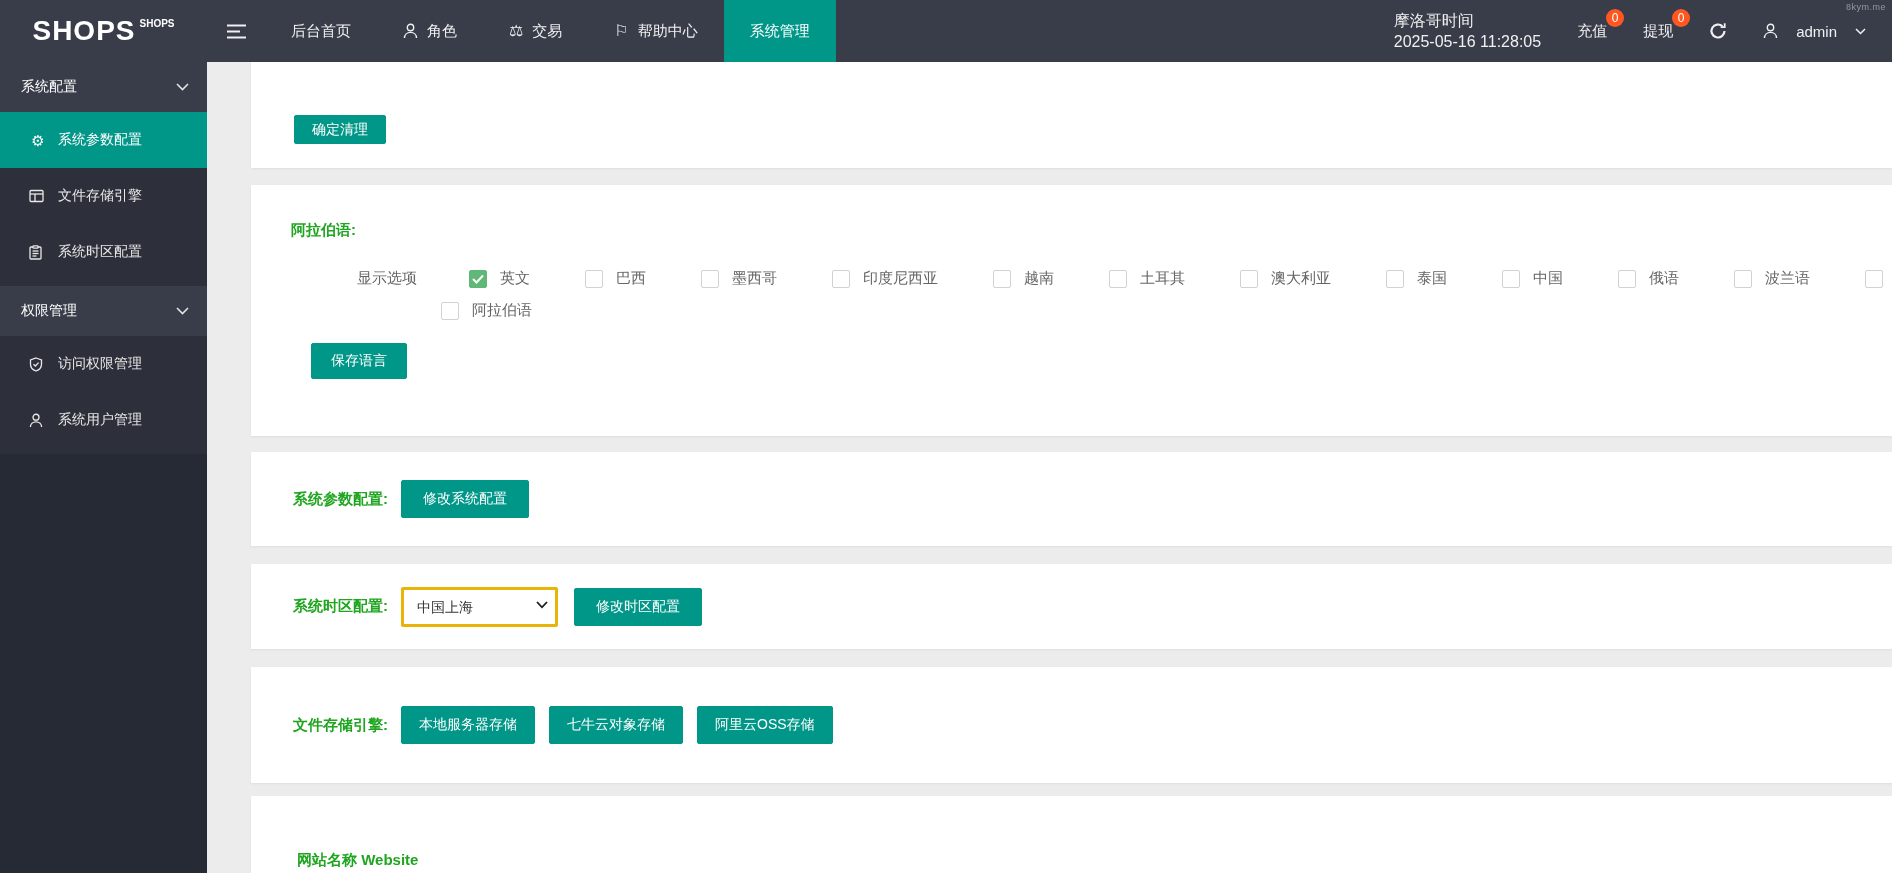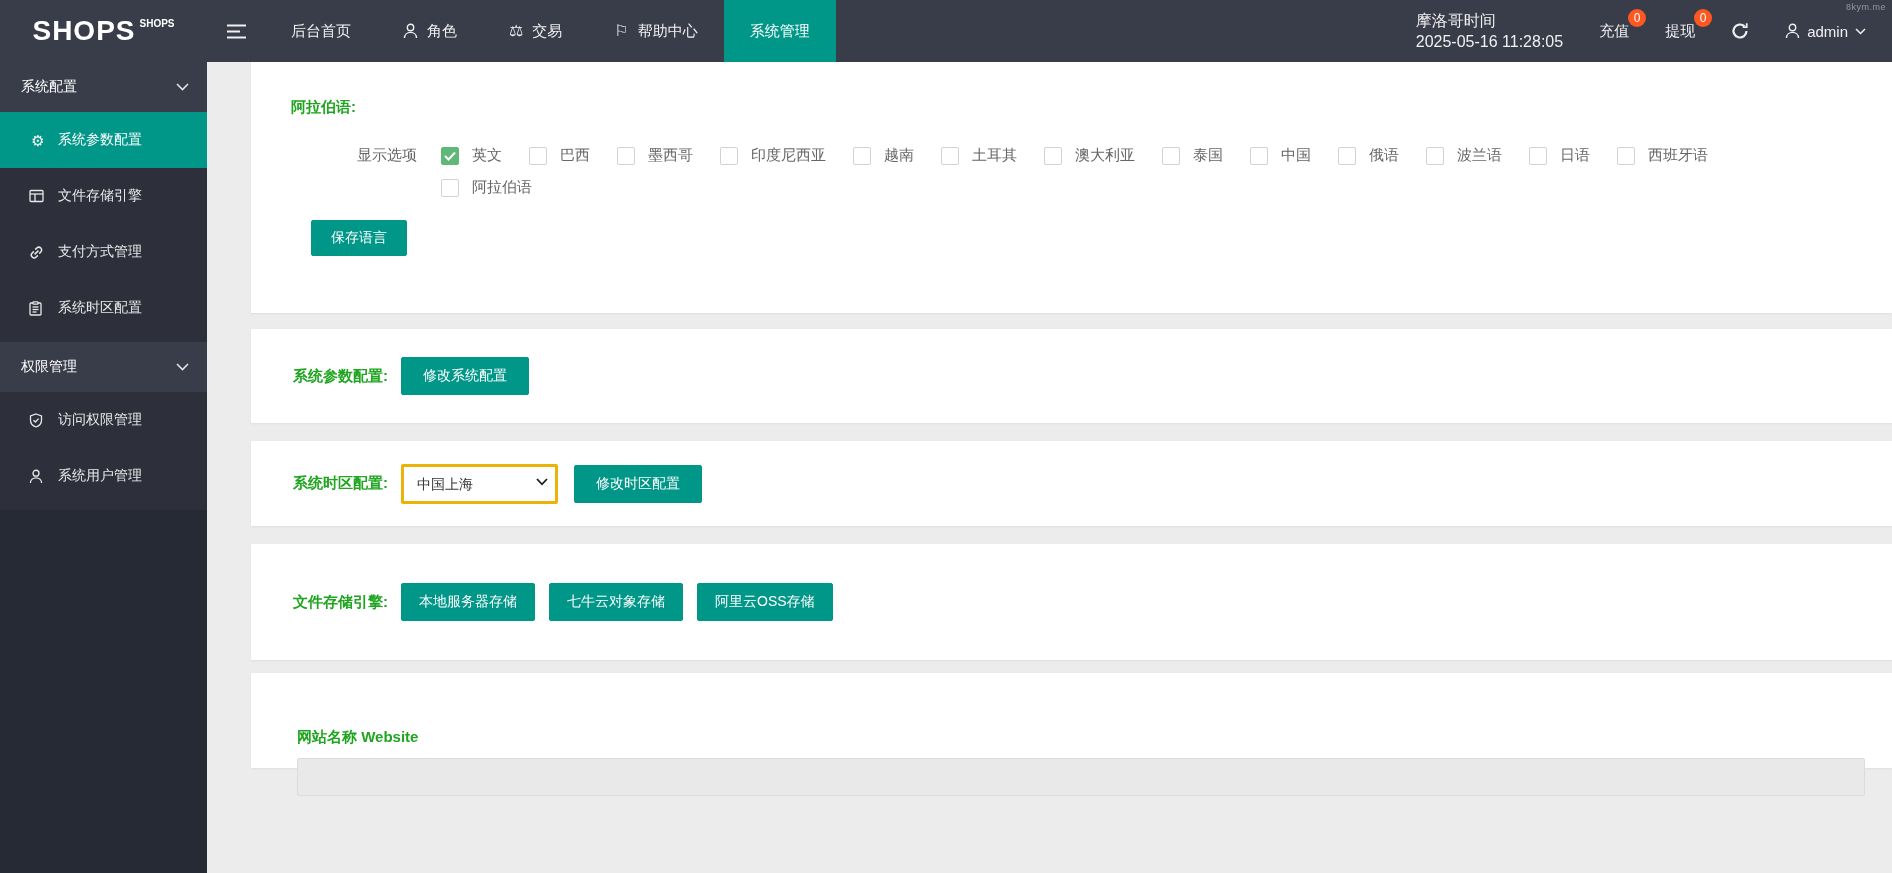--- a/index.html
+++ b/index.html
@@ -36,21 +36,21 @@
     margin-left:auto; display:flex; align-items:center; gap:36px; padding-right:26px;
   }
   .time-block { text-align:left; font-size:16px; line-height:21px; white-space:nowrap; }
   .hd-badge-item { position:relative; font-size:15px; cursor:pointer; white-space:nowrap; }
   .badge {
     position:absolute; top:-13px; right:-17px;
     background:#FF5722; color:#fff; min-width:18px; height:18px; line-height:18px;
     border-radius:10px; font-size:12px; text-align:center; padding:0 4px;
   }
   .hd-icon-btn { cursor:pointer; display:flex; align-items:center; }
-  .user-menu { display:flex; align-items:center; gap:7px; font-size:15px; cursor:pointer; }
+  .user-menu { display:flex; align-items:center; gap:18px; font-size:15px; cursor:pointer; }
 
   .watermark {
     position:absolute; top:2px; right:6px; font-size:9px; color:#97979c; z-index:20;
     letter-spacing:0.5px;
   }
 
   
   .sidebar {
     position:absolute; top:62px; left:0; bottom:0; width:207px;
     background:#262a35; color:#ecebeb; z-index:5;
@@ -81,21 +81,21 @@
   .btn {
     background:#009688; color:#fff; border:1px solid #009688;
     font-size:14px; border-radius:2px; cursor:pointer; white-space:nowrap;
     font-family:inherit;
   }
 
   .card-clean { height:106px; padding:53px 0 0 43px; margin-bottom:17px; }
   .btn-clean { height:29px; padding:0 17px; }
 
   .card-language { height:251px; padding:36px 0 0 40px; margin-bottom:16px; }
-  .opt-row { display:flex; align-items:center; margin-top:29px; }
+  .opt-row { display:flex; align-items:center; margin-top:29px;gap:28px; }
   .opt-row2 { display:flex; align-items:center; margin-top:13px; margin-left:150px; }
   .opt-lead { width:60px; margin-left:66px; margin-right:24px; color:#666; font-size:15px; white-space:nowrap; }
   .opt { display:flex; align-items:center; gap:13px; margin-right:27px; cursor:pointer; }
   .opt-text { color:#666; font-size:15px; white-space:nowrap; }
   .cb {
     width:18px; height:18px; background:#fff; border:1px solid #d2d2d2; border-radius:2px;
     display:flex; align-items:center; justify-content:center; flex-shrink:0;
   }
   .cb svg { display:none; }
   .cb.checked { background:#5FB878; border-color:#5FB878; }
@@ -232,30 +232,20 @@
         <svg width="15" height="14" viewBox="0 0 15 14" fill="none" stroke="#e8e8e8" stroke-width="1.3">
           <rect x="1" y="1.5" width="13" height="11" rx="1"></rect>
           <line x1="1" y1="5" x2="14" y2="5"></line>
           <line x1="6" y1="5" x2="6" y2="12.5"></line>
         </svg>
       </span>
       <span>文件存储引擎</span>
     </div>
     <div class="side-item">
       <span class="side-glyph">
-        <svg width="15" height="15" viewBox="0 0 15 15" fill="none" stroke="#e8e8e8" stroke-width="1.5">
-          <path d="M6.2 4.6l1.6-1.6a2.8 2.8 0 0 1 4 4L10.2 8.6"></path>
-          <path d="M8.8 10.4l-1.6 1.6a2.8 2.8 0 0 1-4-4l1.6-1.6"></path>
-          <line x1="5.6" y1="9.4" x2="9.4" y2="5.6"></line>
-        </svg>
-      </span>
-      <span>支付方式管理</span>
-    </div>
-    <div class="side-item">
-      <span class="side-glyph">
         <svg width="13" height="15" viewBox="0 0 13 15" fill="none" stroke="#e8e8e8" stroke-width="1.3">
           <rect x="1" y="2" width="11" height="12" rx="1"></rect>
           <rect x="4" y="0.8" width="5" height="2.4" rx="0.6" fill="#2d303b"></rect>
           <line x1="3.5" y1="6" x2="9.5" y2="6"></line>
           <line x1="3.5" y1="8.5" x2="9.5" y2="8.5"></line>
           <line x1="3.5" y1="11" x2="7.5" y2="11"></line>
         </svg>
       </span>
       <span>系统时区配置</span>
     </div>
@@ -286,20 +276,23 @@
             <path d="M1.5 15c0-3.4 2.7-5.6 6-5.6s6 2.2 6 5.6"></path>
         </svg>
       </span>
       <span>系统用户管理</span>
     </div>
   </div>
 </div>
 
 <div class="main">
 
+  <div class="card card-clean">
+    <button class="btn btn-clean">确定清理</button>
+  </div>
 
   <div class="card card-language">
     <div class="green-label">阿拉伯语:</div>
 
     <div class="opt-row">
       <span class="opt-lead">显示选项</span>
 
       <label class="opt">
         <span class="cb checked">
             <svg width="12" height="10" viewBox="0 0 12 10" fill="none" stroke="#fff" stroke-width="2">

